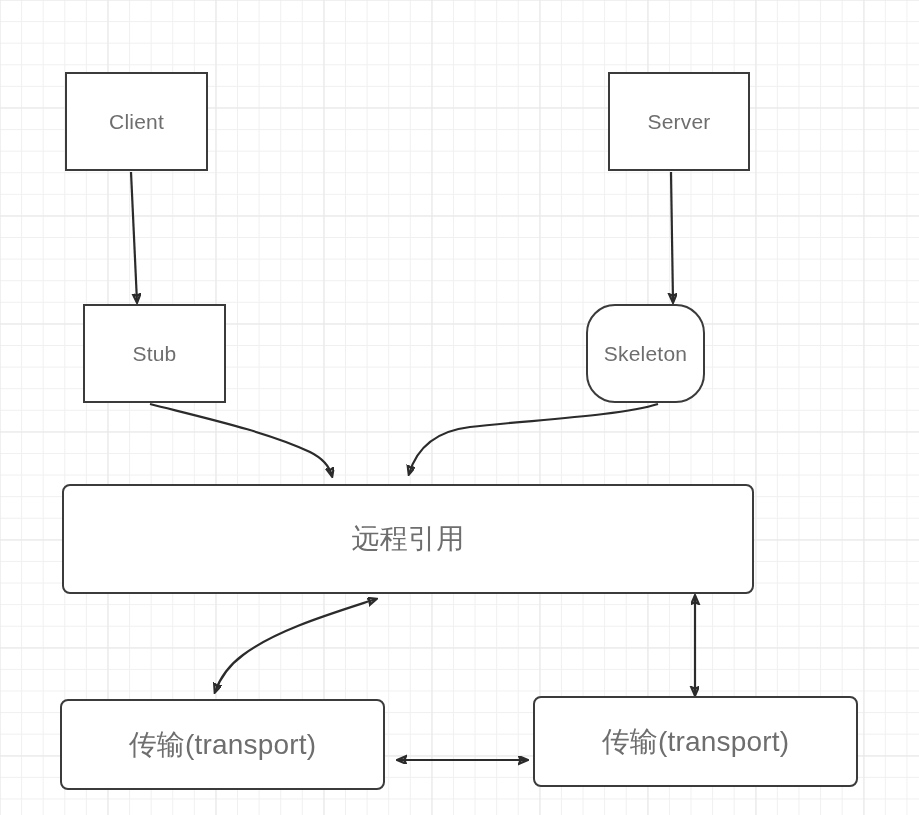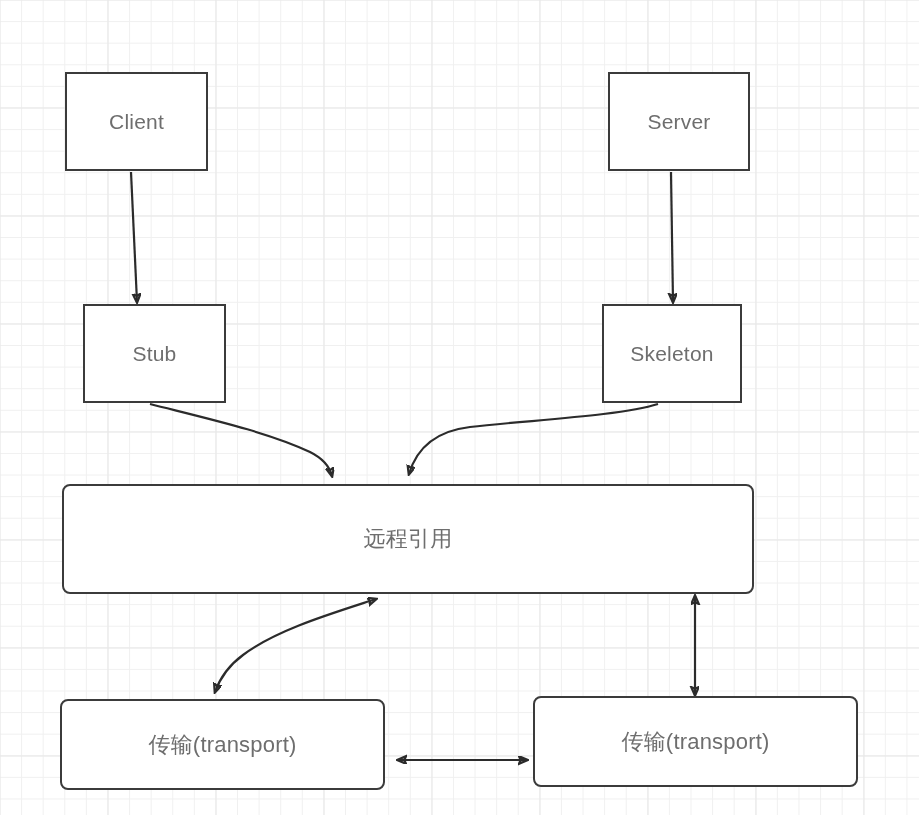--- a/index.html
+++ b/index.html
@@ -40,21 +40,21 @@
     display: flex;
     align-items: center;
     justify-content: center;
     color: #6e6e6e;
     font-size: 21px;
     line-height: 1;
     letter-spacing: 0.2px;
     white-space: nowrap;
   }
   .node.rounded { border-radius: 8px; }
-  .node.cjk { font-size: 22px; }
+  .node.cjk { font-size: 28px; }
   #edges {
     position: absolute;
     left: 0;
     top: 0;
     width: 919px;
     height: 815px;
     pointer-events: none;
     overflow: visible;
   }
   #edges path, #edges line {
@@ -99,21 +99,21 @@
   </div>
 
   <div class="node" style="left:65px; top:72px; width:143px; height:99px;">
     <span>Client</span>
   </div>
 
   <div class="node" style="left:83px; top:304px; width:143px; height:99px;">
     <span>Stub</span>
   </div>
 
-  <div class="node" style="left:602px; top:304px; width:140px; height:99px;">
+  <div class="node" style="left:586px; top:304px; width:119px; height:99px;border-radius:29px;">
     <span>Skeleton</span>
   </div>
 
   <div class="node rounded cjk" style="left:62px; top:484px; width:692px; height:110px;">
     <span>远程引用</span>
   </div>
 
   <div class="node rounded cjk" style="left:60px; top:699px; width:325px; height:91px;">
     <span>传输(transport)</span>
   </div>

